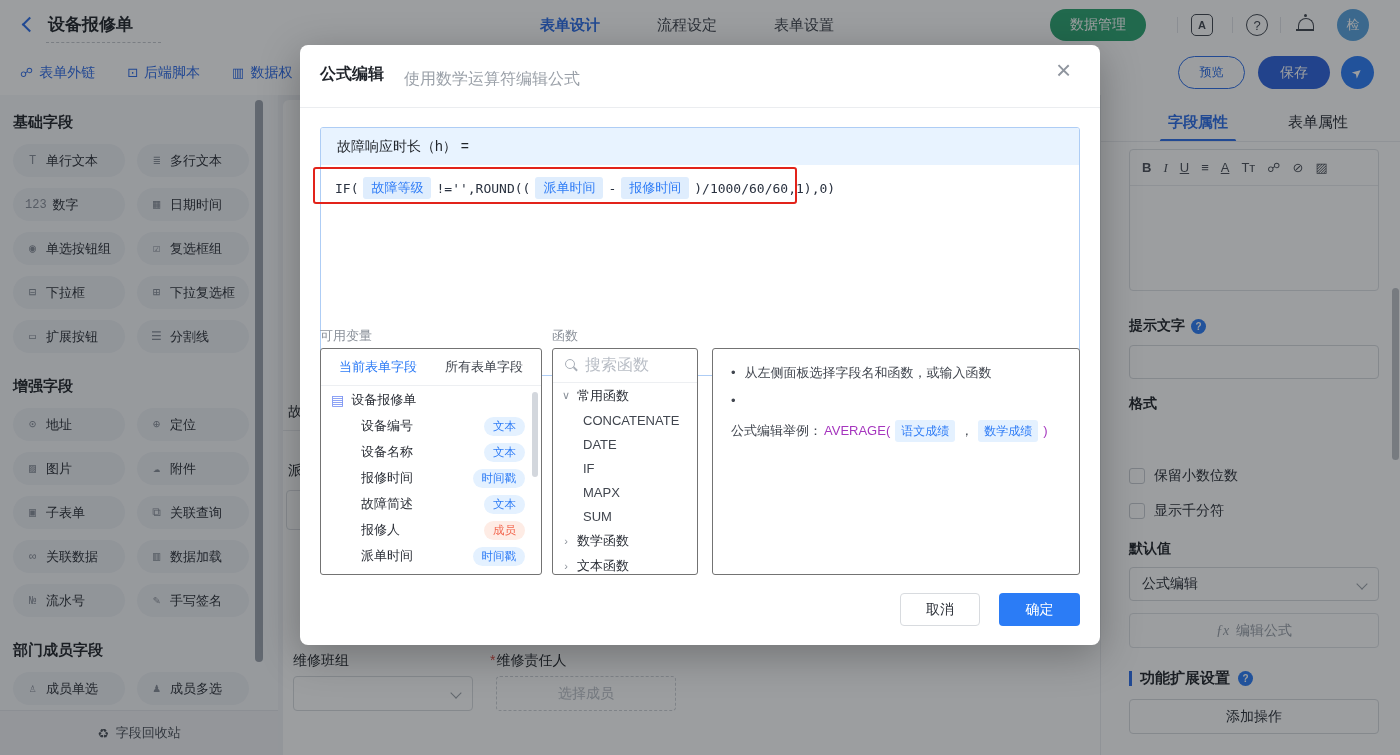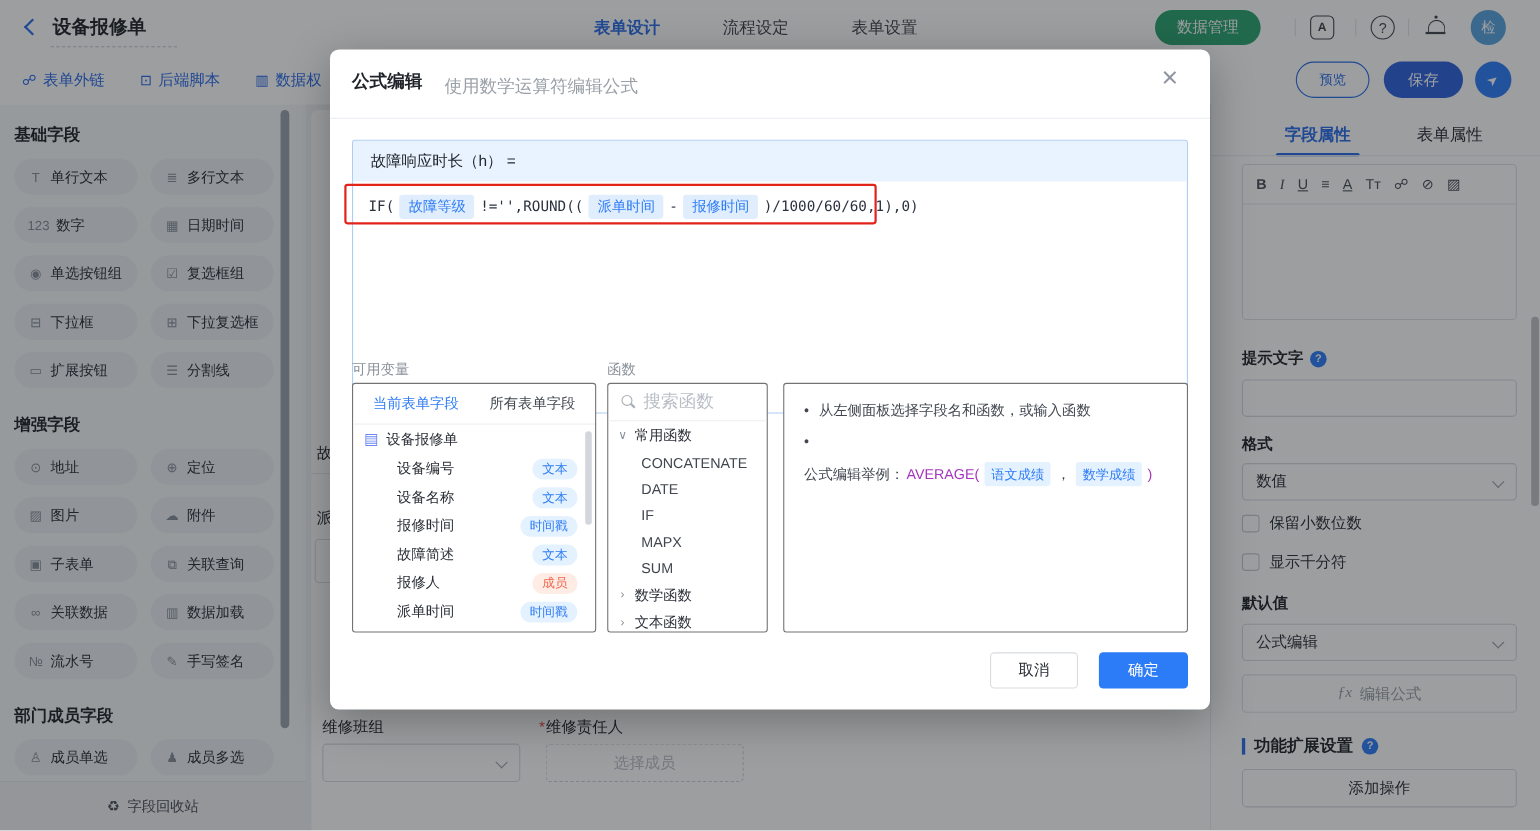--- a/index.html
+++ b/index.html
@@ -29,21 +29,21 @@
 .tb-link{display:flex;align-items:center;gap:6px;color:#2E6BE8;font-size:14px;cursor:pointer;white-space:nowrap;}
 .tb-link-icon{font-size:13px;}
 .btn-preview{position:absolute;left:1178px;top:6px;width:67px;height:33px;border:1px solid #2B6DE8;border-radius:17px;background:#fff;color:#2B6DE8;font-size:12px;display:flex;align-items:center;justify-content:center;cursor:pointer;}
 .btn-save{position:absolute;left:1258px;top:6px;width:72px;height:33px;border-radius:17px;background:#2E63DC;color:#fff;font-size:14px;display:flex;align-items:center;justify-content:center;cursor:pointer;}
 .btn-share{position:absolute;left:1341px;top:6px;width:33px;height:33px;border-radius:50%;background:#2B7CF6;color:#fff;display:flex;align-items:center;justify-content:center;cursor:pointer;}
 .btn-share span{font-size:12px;transform:rotate(-40deg);}
 
 
 .sidebar{position:absolute;left:0;top:95px;width:278px;height:660px;background:#F7F8FA;overflow:hidden;z-index:1;padding:18px 0 0 13px;}
 .sb-title{font-size:15px;font-weight:700;color:#1F2329;margin-bottom:12px;}
-.sb-section{margin-bottom:24px;}
+.sb-section{margin-bottom:24px;font-family:Liberation Mono, monospace;}
 .sb-grid{display:grid;grid-template-columns:112px 112px;gap:11px 12px;}
 .pill{height:33px;border-radius:17px;background:#ECEFF3;display:flex;align-items:center;padding-left:12px;gap:6px;cursor:grab;}
 .pill-icon{font-size:12px;color:#878D98;min-width:15px;text-align:center;}
 .pill-label{font-size:13px;color:#2A2E36;white-space:nowrap;}
 .sb-scroll{position:absolute;left:255px;top:5px;width:8px;height:562px;border-radius:4px;background:#9CA2AC;}
 .recycle{position:absolute;left:0;bottom:0;width:278px;height:45px;background:#F1F2F5;border-top:1px solid #E4E6EA;display:flex;align-items:center;justify-content:center;gap:7px;font-size:13px;color:#4A4F58;cursor:pointer;z-index:2;}
 
 
 .canvas{position:absolute;left:278px;top:95px;width:822px;height:660px;background:#EFF1F4;z-index:1;}
 .canvas-card{position:absolute;left:5px;top:5px;width:817px;height:655px;background:#fff;border-radius:6px 0 0 0;overflow:hidden;}
@@ -328,24 +328,20 @@
           <span class="ed-ic insert-image-icon">▨</span>
         </div>
       <div style="height:104px;"></div>
     </div>
     <div class="p-label" style="top:222px">
         <span>提示文字</span>
         <span class="qmark">?</span>
       </div>
     <div class="p-input"></div>
     <div class="p-label" style="top:300px">格式</div>
-    <div class="p-select" style="top:326px">
-        <span>数值</span>
-        <span class="chev sel-chev"></span>
-      </div>
     <div class="p-checks" id="prop-checks">
         <div class="cb-row">
           <span class="cbx"></span>
           <span class="cb-label">保留小数位数</span>
         </div>
         <div class="cb-row">
           <span class="cbx"></span>
           <span class="cb-label">显示千分符</span>
         </div>
       </div>

